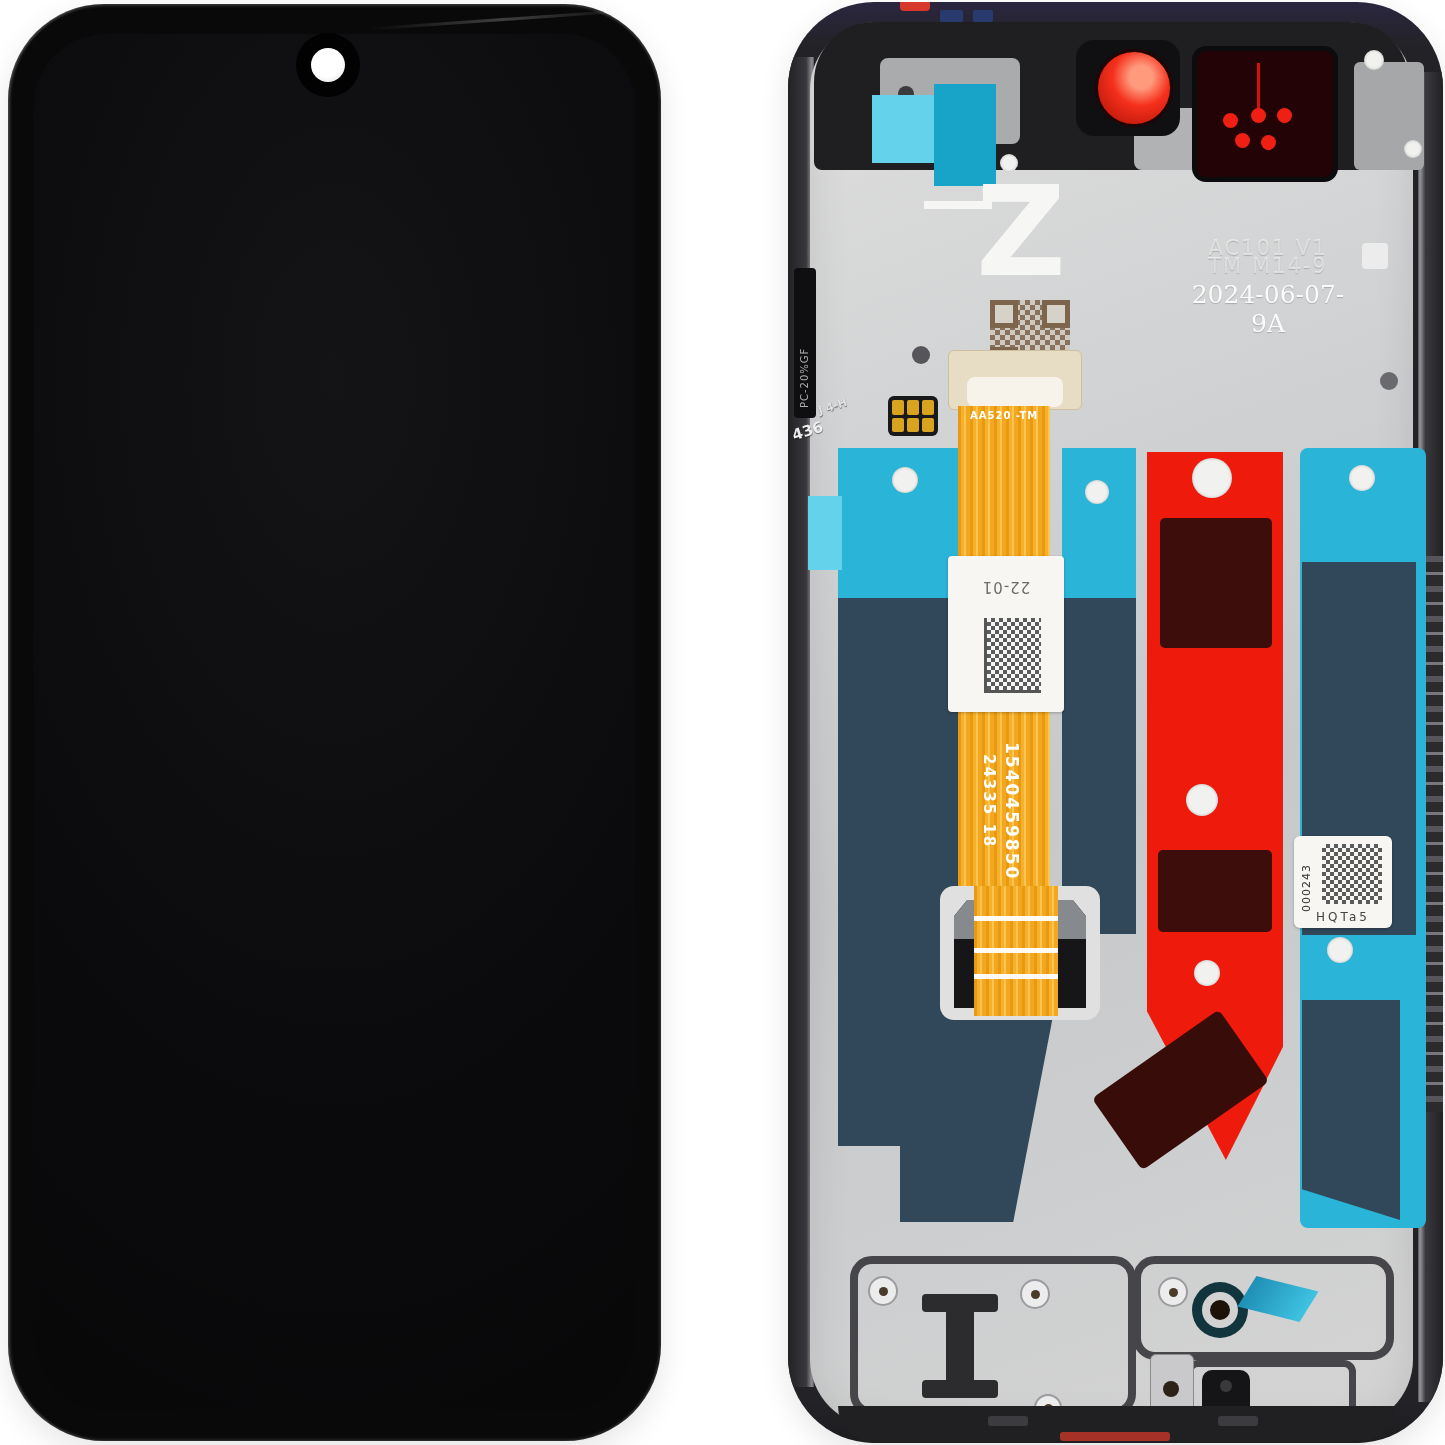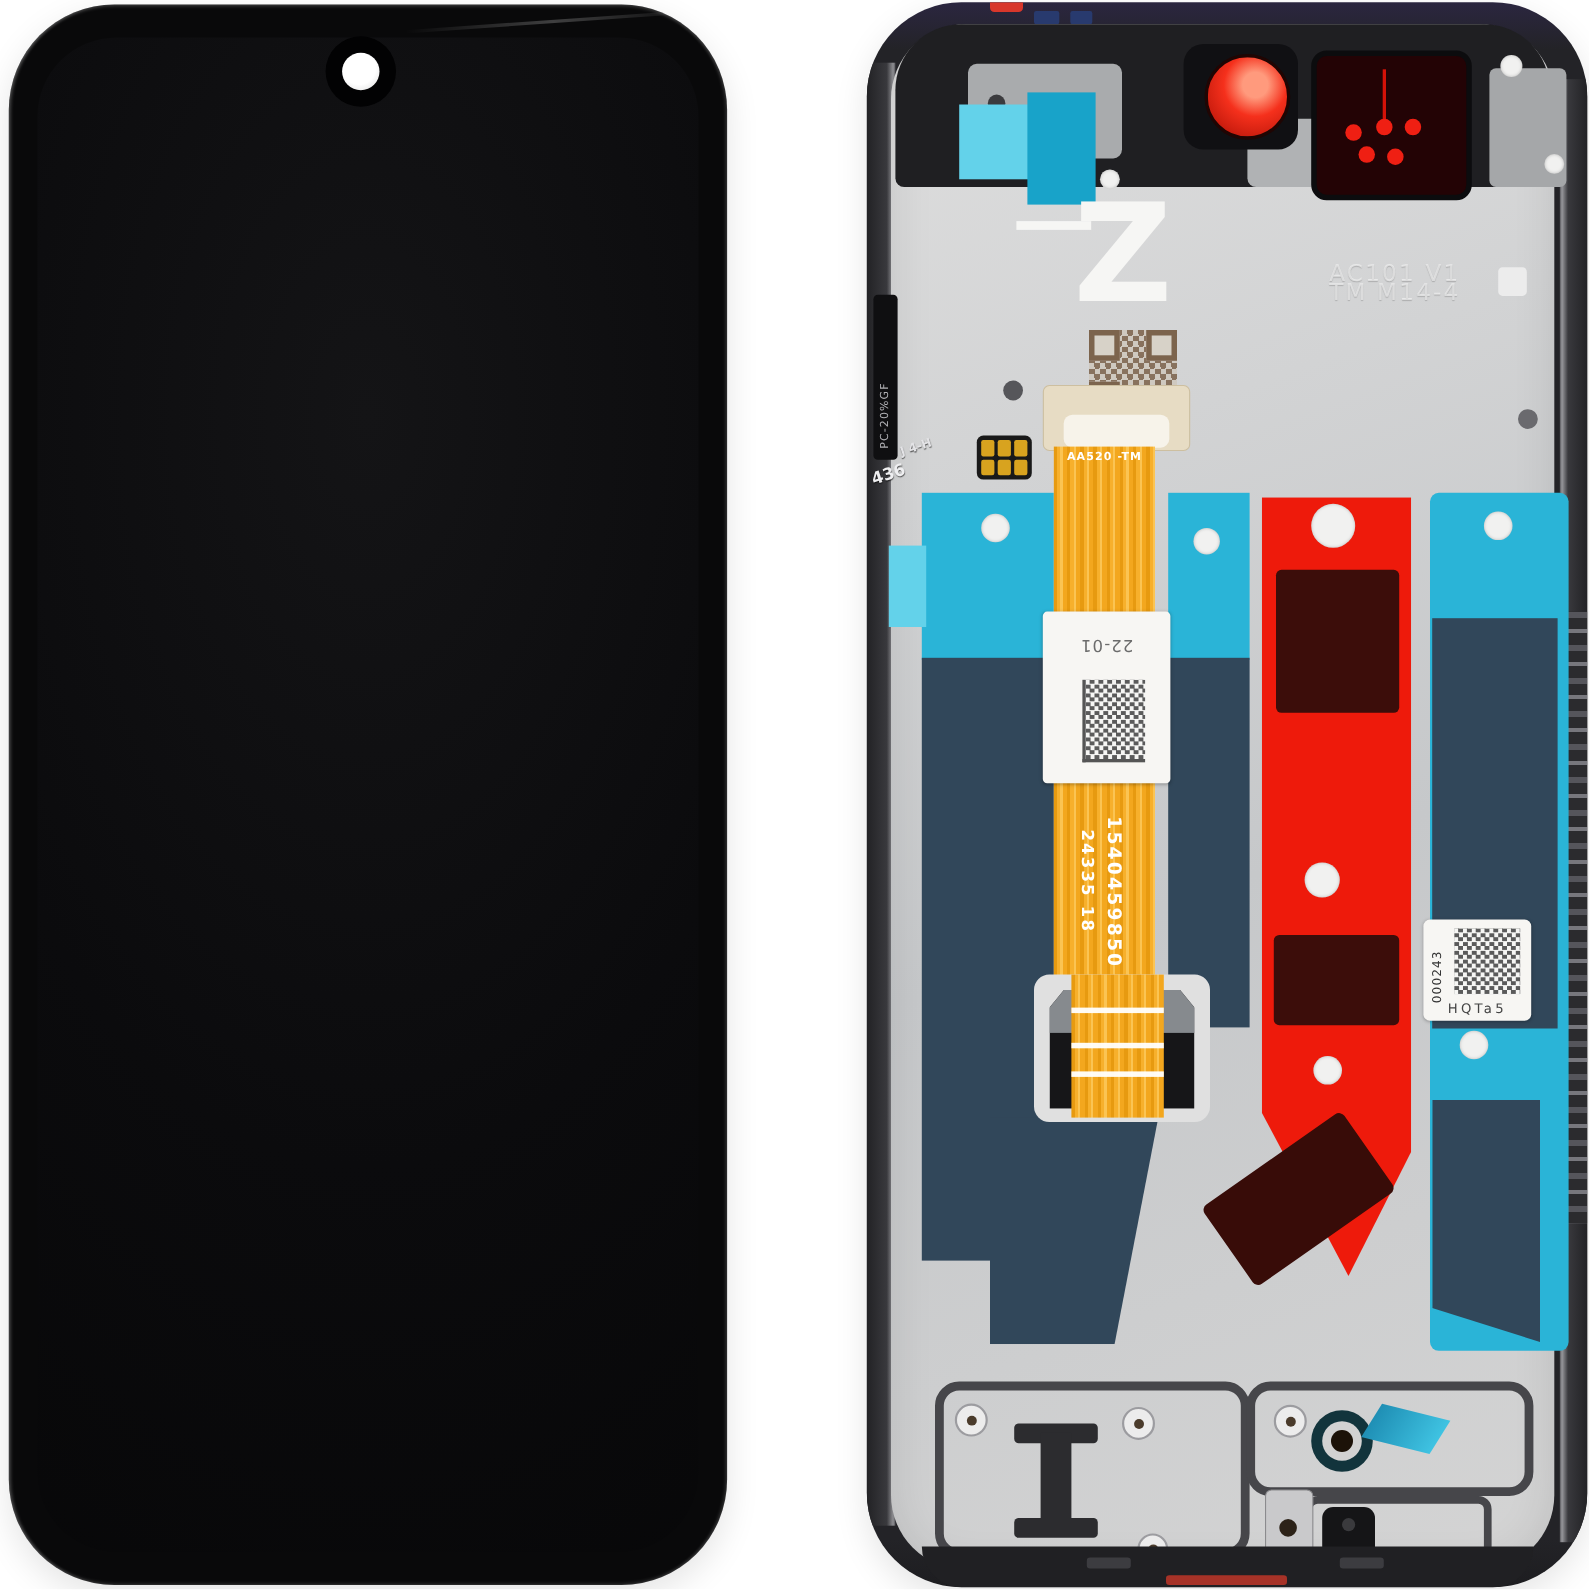--- a/index.html
+++ b/index.html
@@ -106,21 +106,23 @@
     <div class="abs" style="left:146px;top:82px;width:62px;height:102px;background:#18a3c9;"></div>
 
     <div class="abs" style="left:136px;top:199px;width:68px;height:8px;background:#f6f6f4;"></div>
     <div class="abs" style="left:188px;top:168px;font-size:124px;font-weight:900;color:#f6f6f4;line-height:1;">Z</div>
     <div class="abs checker-brown" style="left:202px;top:298px;width:80px;height:75px;opacity:.85;">
       <div class="qr-finder" style="left:0;top:0;"></div>
       <div class="qr-finder" style="right:0;top:0;"></div>
       <div class="qr-finder" style="left:0;bottom:0;"></div>
     </div>
     <div class="abs stamp" style="left:400px;top:234px;width:160px;">AC101 V1</div>
-    <div class="abs stamp" style="left:400px;top:252px;width:160px;">TM M14-4</div>
+    <div class="abs stamp" style="left:400px;top:252px;width:160px;">TM M14-9</div>
+    <div class="abs" style="left:390px;top:278px;width:180px;text-align:center;font-family:'DejaVu Serif',serif;
+                font-size:25px;color:rgba(255,255,255,.95);text-shadow:0 1px 1px rgba(0,0,0,.2);">2024-06-07-9A</div>
     <div class="abs" style="left:574px;top:241px;width:26px;height:26px;background:#ececec;border-radius:4px;"></div>
     <div class="abs circle" style="left:124px;top:344px;width:18px;height:18px;background:#56565a;"></div>
     <div class="abs circle" style="left:592px;top:370px;width:18px;height:18px;background:#6a6a6e;"></div>
 
     <div class="abs" style="left:160px;top:348px;width:132px;height:58px;background:#e7dcc4;border:1px solid #cdbfa0;border-radius:6px;">
       <div class="abs" style="left:18px;top:26px;width:96px;height:30px;background:#f7f3ea;border-radius:8px;"></div>
     </div>
     <div class="abs" style="left:100px;top:394px;width:50px;height:40px;background:#191919;border-radius:6px;
                 display:grid;grid-template-columns:repeat(3,1fr);grid-template-rows:repeat(2,1fr);gap:3px;padding:4px;box-sizing:border-box;">
       <span style="background:#d8a31f;border-radius:2px;"></span>

